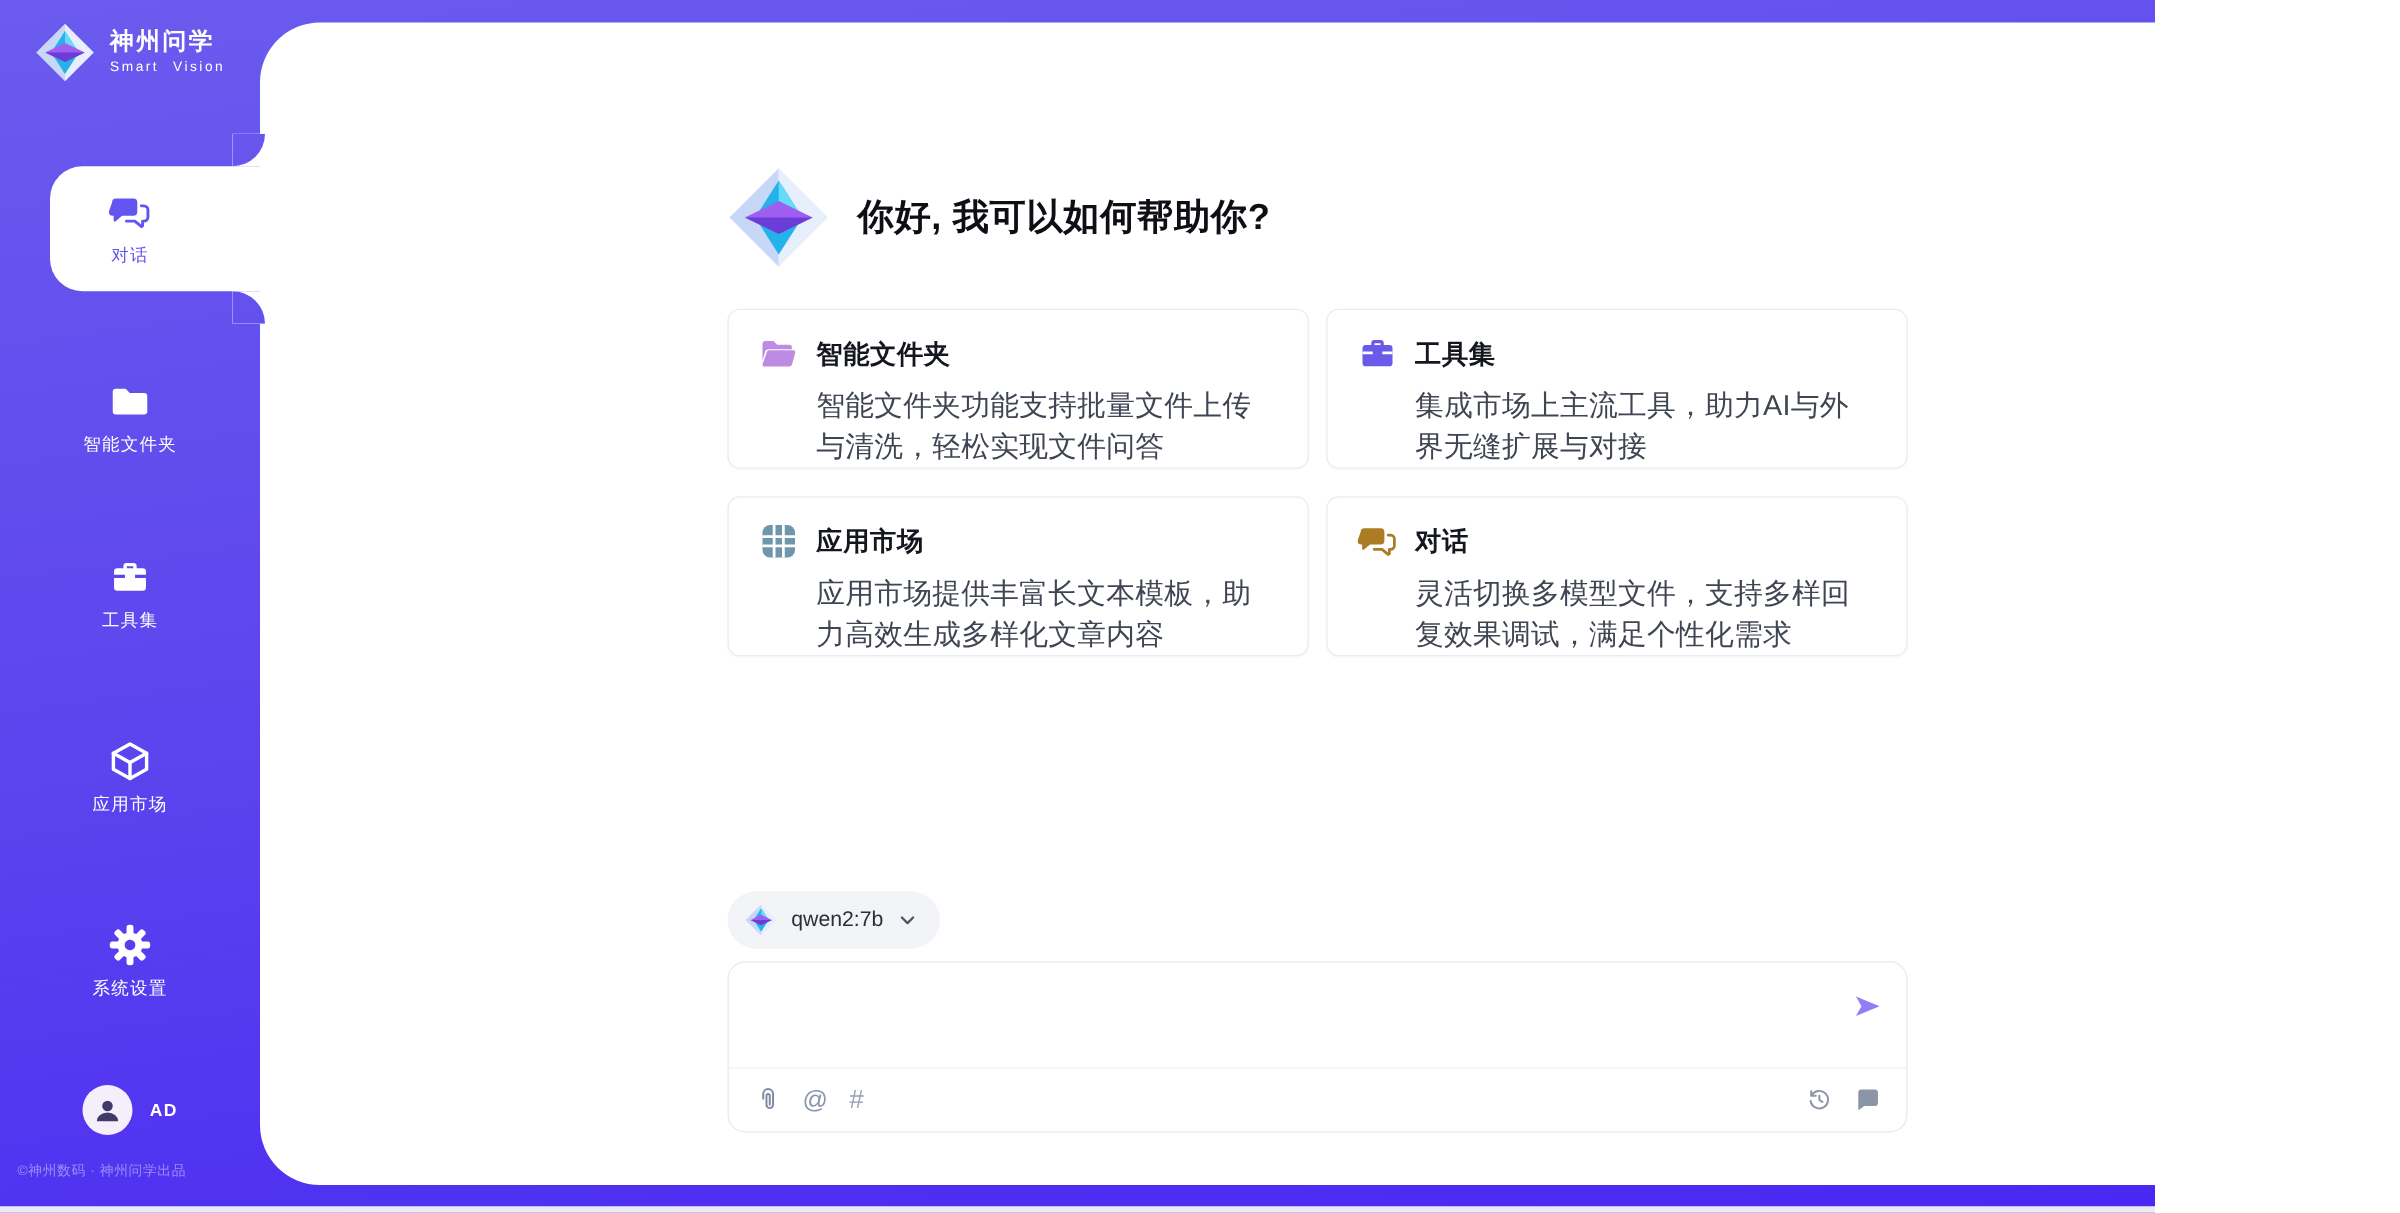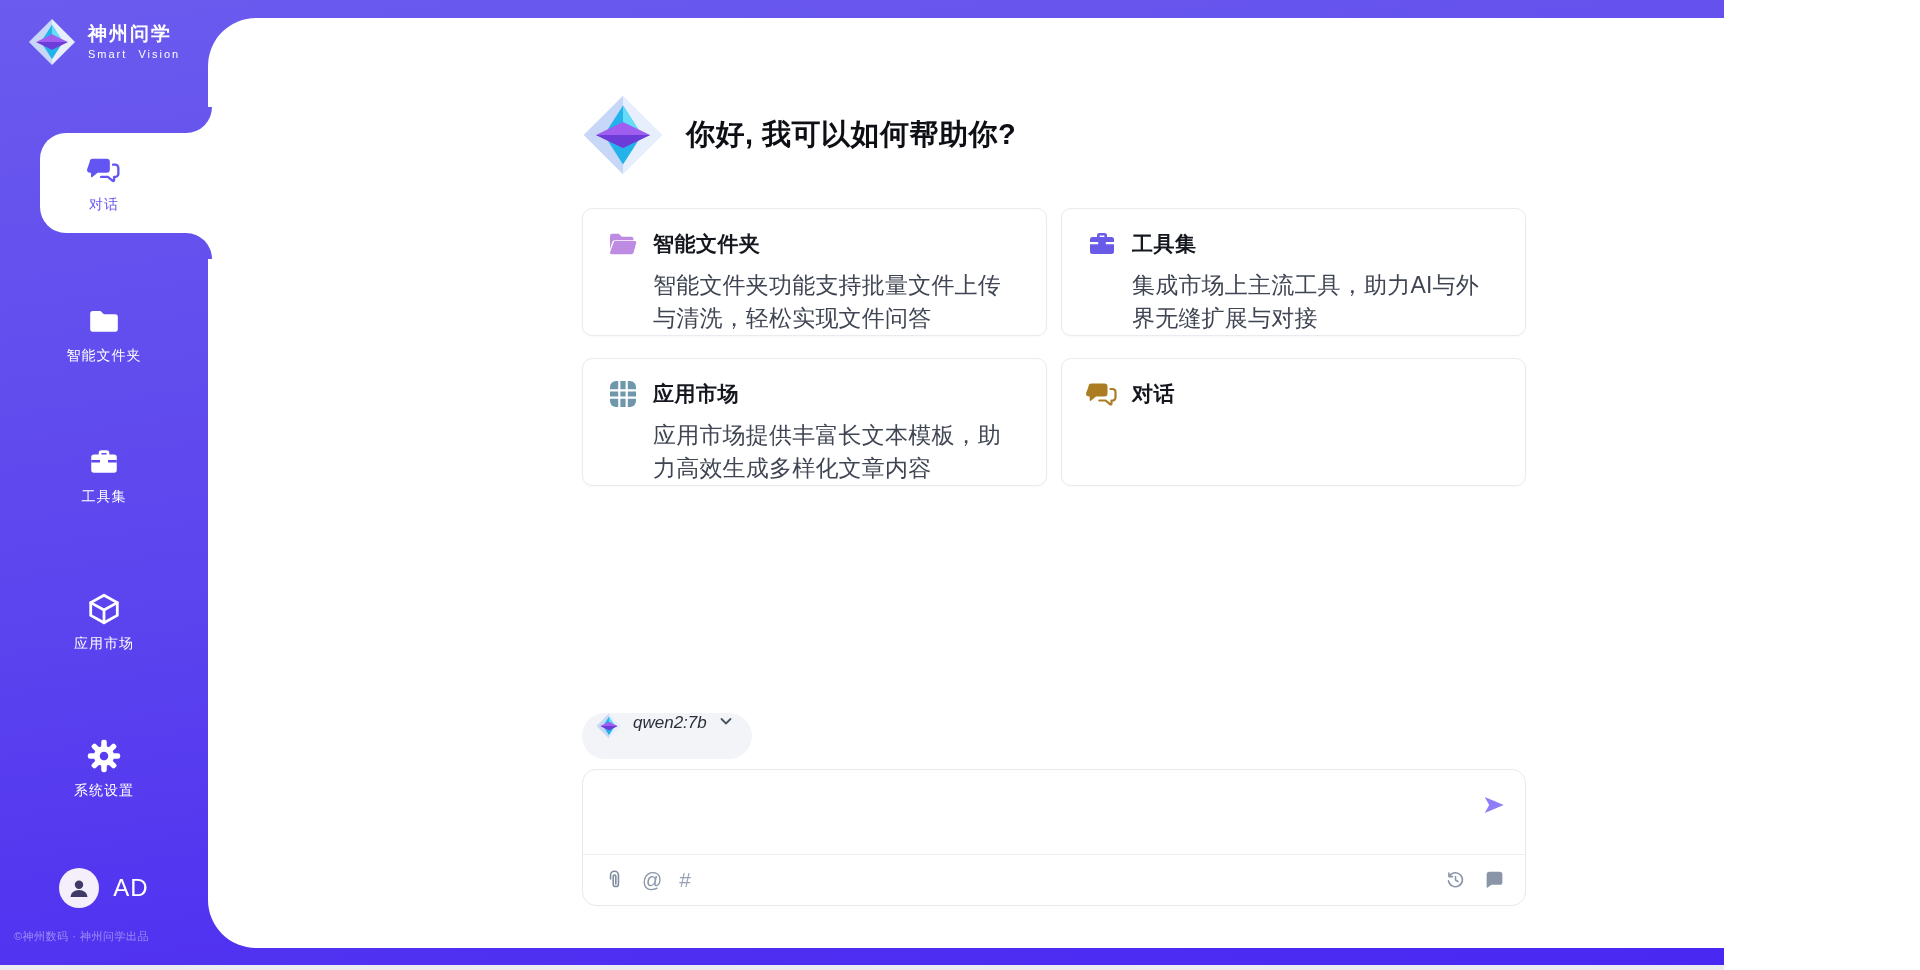--- a/index.html
+++ b/index.html
@@ -45,50 +45,50 @@
   .fillet .inner{width:100%;height:100%;}
   .fillet.top .inner{border-bottom-right-radius:26px;}
   .fillet.bottom .inner{border-top-right-radius:26px;}
 
   .user-row{
     position:absolute;left:0;top:868px;width:208px;
     display:flex;align-items:center;justify-content:center;gap:14px;cursor:pointer;
   }
   .avatar{width:40px;height:40px;border-radius:50%;background:#f4effa;display:flex;align-items:center;justify-content:center;}
   .avatar svg{width:26px;height:26px;}
-  .user-name{color:#fff;font-size:24px;font-weight:400;letter-spacing:1px;}
+  .user-name{color:#fff;font-size:14px;font-weight:700;letter-spacing:1px;}
   .sidebar-footer{position:absolute;left:14px;top:929px;font-size:11px;color:rgba(255,255,255,.42);letter-spacing:.5px;white-space:nowrap;}
 
   
   .panel{
     position:absolute;left:208px;top:18px;width:1692px;height:930px;
     background:#fff;border-radius:48px;
   }
-  .content{width:944px;margin:0 auto;padding-top:76px;}
+  .content{width:944px;margin:0 auto;padding-top:115px;}
 
   .greeting{display:flex;align-items:center;gap:22px;}
   .greeting .logo{width:82px;height:82px;}
   .greeting-text{font-size:29px;font-weight:800;color:#0d0f15;letter-spacing:.5px;}
 
   .cards{margin-top:32px;display:grid;grid-template-columns:465px 465px;gap:22px 14px;}
   .card{
     box-sizing:border-box;height:128px;background:#fff;
     border:1px solid #e9ebf0;border-radius:10px;
     padding:19px 24px;cursor:pointer;box-shadow:0 1px 2px rgba(20,20,40,.03);
   }
   .card-head{display:flex;align-items:center;gap:14px;}
   .card-ic{width:32px;height:32px;flex:none;}
   .card-title{font-size:21px;font-weight:700;color:#14171d;letter-spacing:.5px;}
   .card-desc{margin-top:9px;margin-left:46px;font-size:23px;color:#3f4552;line-height:1.45;letter-spacing:.2px;}
 
   
   .composer{position:absolute;left:50%;transform:translateX(-50%);bottom:42px;width:944px;}
   .model-pill{
-    display:inline-flex;gap:11px;height:46px;
-    background:#f2f4f8;border-radius:24px;padding:0 18px 0 14px;cursor:pointer;font-style:italic;
+    display:inline-flex;align-items:center;gap:11px;height:46px;
+    background:#f2f4f8;border-radius:24px;padding:0 18px 0 14px;cursor:pointer;
   }
   .model-pill .logo{width:26px;height:26px;}
   .model-name{font-size:17px;color:#2a2f3a;}
   .model-pill svg.chev{width:16px;height:16px;}
 
   .input-box{
     position:relative;margin-top:10px;height:137px;box-sizing:border-box;
     background:#fff;border:1.5px solid #e7e9ee;border-radius:14px;
   }
   .input-box textarea{
@@ -264,20 +264,21 @@
         </div>
 
         <div class="card">
           <div class="card-head">
             <svg class="card-ic" viewBox="0 0 32 32" style="color: rgb(171, 124, 34);">
               <path d="M2.5 8.5 A3 3 0 0 1 5.5 5.5 h13 a3 3 0 0 1 3 3 v7 a3 3 0 0 1 -3 3 h-8.5 l-5 4.2 a0.8 0.8 0 0 1 -1.3 -0.6 v-3.6 h-0.7 a3 3 0 0 1 -3 -3 z" fill="currentColor"></path>
               <path d="M24.5 11 h2 a3 3 0 0 1 3 3 v5.5 a3 3 0 0 1 -3 3 h-1 v3.2 a0.8 0.8 0 0 1 -1.3 0.6 l-4.6 -3.8 h-6.3" stroke="currentColor" stroke-width="2.2" fill="none" stroke-linecap="round" stroke-linejoin="round"></path>
             </svg>
             <span class="card-title">对话</span>
           </div>
+          <div class="card-desc">灵活切换多模型文件，支持多样回复效果调试，满足个性化需求</div>
         </div>
 
       </div>
     </div>
 
     <div class="composer">
 
       <div class="model-pill">
         <svg class="logo" viewBox="0 0 100 100">
             <use href="#diamond-logo"></use>

